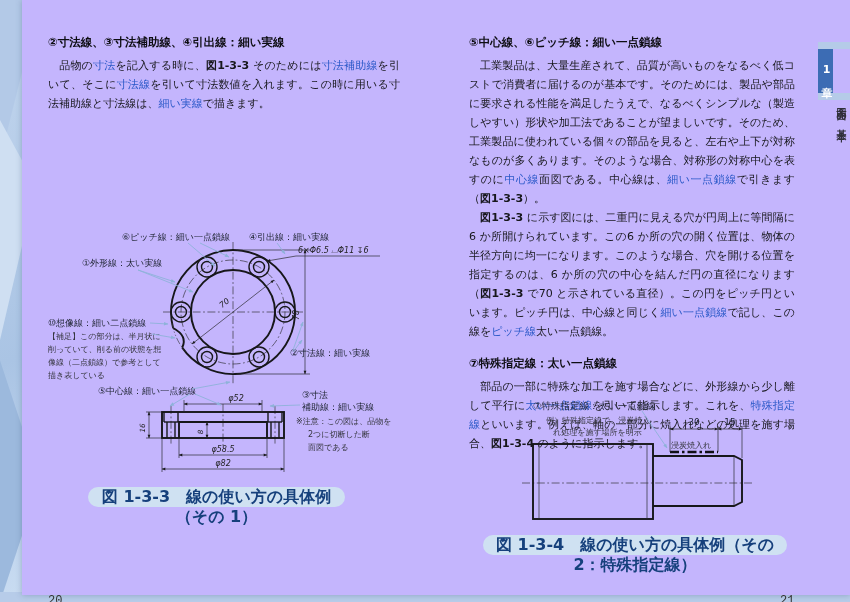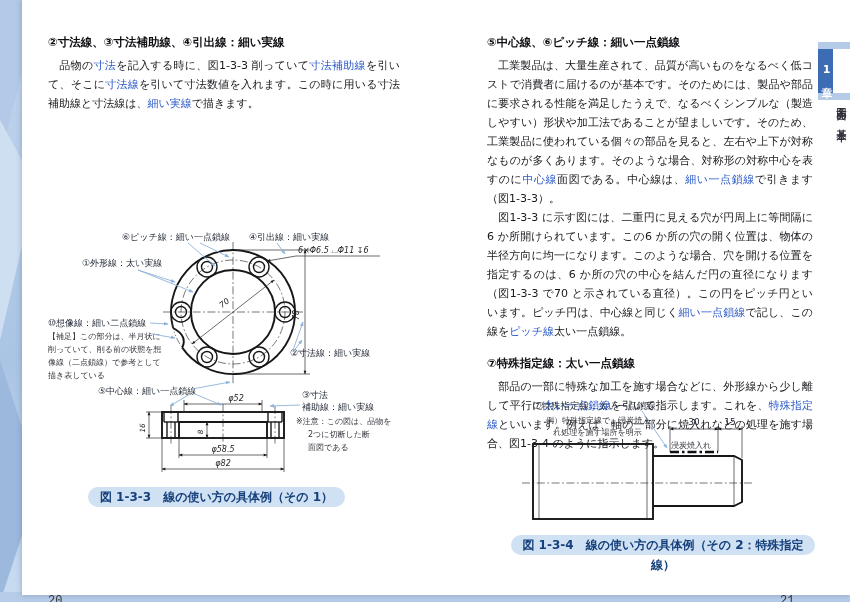--- a/index.html
+++ b/index.html
@@ -5,36 +5,36 @@
   html,body{margin:0;padding:0;}
   body{width:850px;height:602px;position:relative;overflow:hidden;
        font-family:"DejaVu Sans",sans-serif;background:#b9cde8;}
   .bg{position:absolute;inset:0;background:linear-gradient(160deg,#c3d6ee 0%,#aac4e4 40%,#cddff3 70%,#9fbbde 100%);}
   .tri{position:absolute;}
   .tri1{left:0;top:0;width:40px;height:160px;background:#b3c9e7;clip-path:polygon(0 0,100% 0,0 100%);}
   .tri2{left:0;top:120px;width:36px;height:220px;background:#cfdff2;clip-path:polygon(0 0,100% 30%,0 100%);}
   .tri3{left:0;top:300px;width:40px;height:302px;background:#9cb9dd;clip-path:polygon(0 20%,100% 60%,0 100%);}
   .tri4{left:0;bottom:0;width:100%;height:10px;background:#b7cce9;}
 
-  .spread{position:absolute;left:22px;top:0;right:0;bottom:7px;background:#ffffff;
+  .spread{position:absolute;left:22px;top:0;right:0;bottom:7px;background:#c4b5fd;
           box-shadow:0 0 6px rgba(60,80,120,.35);}
 
   .col{position:absolute;font-size:11px;line-height:19px;color:#17171c;text-align:justify;}
   .col-left{left:26px;top:34px;width:352px;}
-  .col-right{left:465px;top:34px;width:326px;}
+  .col-right{left:447px;top:34px;width:326px;}
   h2.hd{font-size:11.5px;line-height:17px;margin:0 0 5px 0;color:#0d0d12;font-weight:bold;}
   h2.hd2{margin-top:14px;}
   p.para{margin:0;}
   .kw{color:#2a58c8;margin-top:25px;}
-  .b{font-weight:normal;margin-top:44px;}
+  .b{font-weight:bold;margin-top:44px;}
 
   .caption{position:absolute;background:#cfe1f2;border-radius:10px;color:#16407c;
-           font-weight:bold;font-size:12px;text-align:center;height:20px;line-height:20px;}
+           font-weight:bold;font-size:16px;text-align:center;height:20px;line-height:20px;}
   .cap1{left:66px;top:487px;width:257px;}
-  .cap2{left:489px;top:535px;width:304px;}
+  .cap2{left:461px;top:535px;width:304px;}
   .pagenum{position:absolute;top:594px;font-size:12px;color:#333;font-family:Liberation Mono, monospace;}
   .pn-l{left:26px;}
   .pn-r{left:758px;}
 
   .fig{position:absolute;}
   #fig1{left:18px;top:226px;}
   #fig2{left:468px;top:396px;}
 
   .tab{position:absolute;left:796px;top:42px;width:32px;}
   .tab .band{height:7px;background:#b5cbe8;}
@@ -65,21 +65,21 @@
   <div class="tri tri2"></div>
   <div class="tri tri3"></div>
   <div class="tri tri4"></div>
 </div>
 
 <div class="spread">
 
   <section>
     <div class="col col-left">
       <h2 class="hd">②寸法線、③寸法補助線、④引出線：細い実線</h2>
-      <p class="para"><span>　品物の</span><span class="kw">寸法</span><span>を記入する時に、</span><span class="b">図1-3-3</span><span> 削っていて</span><span class="kw">寸法補助線</span><span>を引いて、そこに</span><span class="kw">寸法線</span><span>を引いて寸法数値を入れます。この時に用いる寸法補助線と寸法線は、</span><span class="kw">細い実線</span><span>で描きます。</span></p>
+      <p class="para"><span>　品物の</span><span class="kw">寸法</span><span>を記入する時に、</span><span class="b">図1-3-3</span><span> そのためには</span><span class="kw">寸法補助線</span><span>を引いて、そこに</span><span class="kw">寸法線</span><span>を引いて寸法数値を入れます。この時に用いる寸法補助線と寸法線は、</span><span class="kw">細い実線</span><span>で描きます。</span></p>
     </div>
 
     <svg id="fig1" class="fig" width="355" height="260" viewBox="0 0 355 260">
       <defs>
         <marker id="ab" viewBox="0 0 10 10" refX="9.5" refY="5" markerWidth="9" markerHeight="5" orient="auto-start-reverse">
           <path d="M0,1 L10,5 L0,9 z" fill="#1b1b1f"></path>
         </marker>
         <marker id="abl" viewBox="0 0 10 10" refX="9" refY="5" markerWidth="8" markerHeight="5" orient="auto-start-reverse">
           <path d="M0,1 L10,5 L0,9 z" fill="#8fb2d9"></path>
         </marker>

